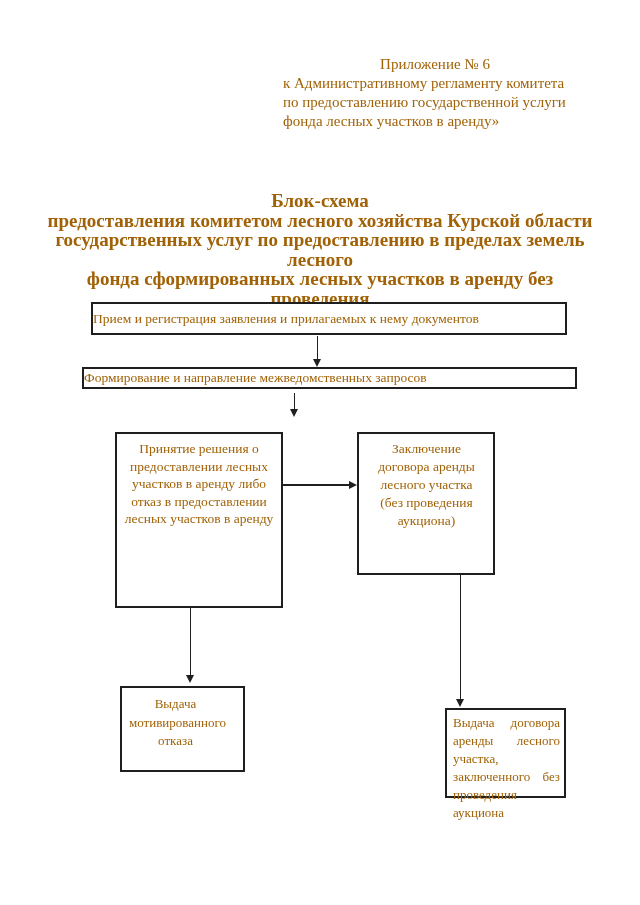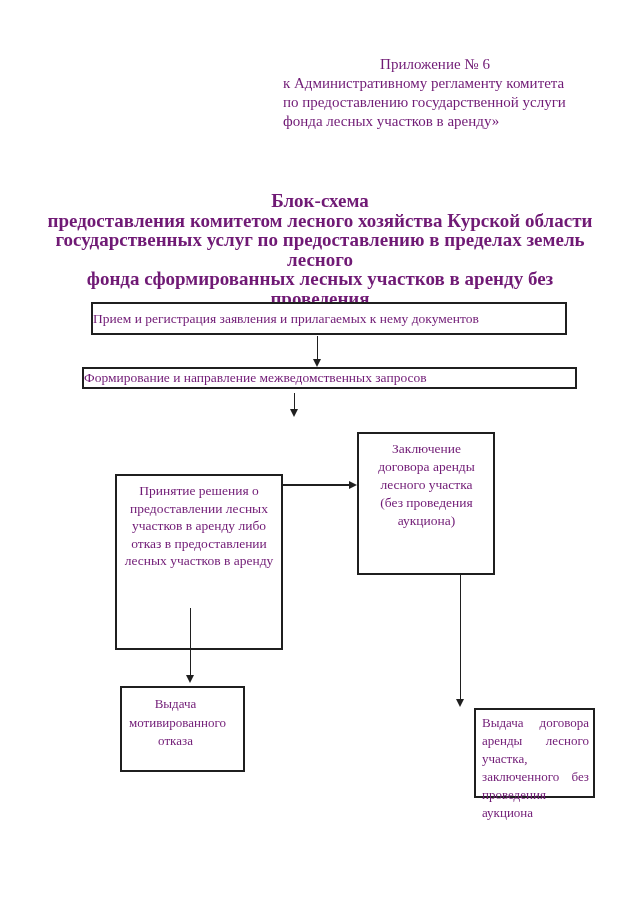--- a/index.html
+++ b/index.html
@@ -6,21 +6,21 @@
     margin: 0;
     padding: 0;
     background: #ffffff;
   }
   .page {
     position: relative;
     width: 640px;
     height: 905px;
     background: #ffffff;
     font-family: "Liberation Serif", "DejaVu Serif", serif;
-    color: #701a75;
+    color: #a16207;
     overflow: hidden;
   }
   
   .header-block {
     position: absolute;
     left: 283px;
     top: 55px;
     width: 304px;
     font-size: 15px;
     line-height: 19px;
@@ -49,32 +49,32 @@
   .fc-center {
     display: flex;
     align-items: center;
     justify-content: flex-start;
     text-align: center;
   }
   .box-1 { left: 91px;  top: 302px; width: 476px; height: 33px; }
   .box-2 { left: 82px;  top: 367px; width: 495px; height: 22px; }
   .box-decision {
     left: 115px; top: 432px; width: 168px; height: 176px;
-    text-align: center; padding: 6px 6px 5px 6px; line-height: 17.5px; margin-top: 42px;
+    text-align: center; padding: 6px 6px 5px 6px; line-height: 17.5px;
   }
   .box-contract {
     left: 357px; top: 432px; width: 138px; height: 143px;
     text-align: center; padding: 6px 8px 0 9px; line-height: 18px;
   }
   .box-refusal {
     left: 120px; top: 686px; width: 125px; height: 86px;
     text-align: center; padding: 7px 21px 0 7px; line-height: 18.5px; font-size: 13px;
   }
   .box-issue {
-    left: 474px; top: 708px; width: 121px; height: 90px;
+    left: 445px; top: 708px; width: 121px; height: 90px;
     text-align: justify; padding: 4px 4px 8px 6px; line-height: 18px; font-size: 13px;
   }
   
   .vline {
     position: absolute;
     width: 1.5px;
     background: #1f1f1f;
   }
   .hline {
     position: absolute;

